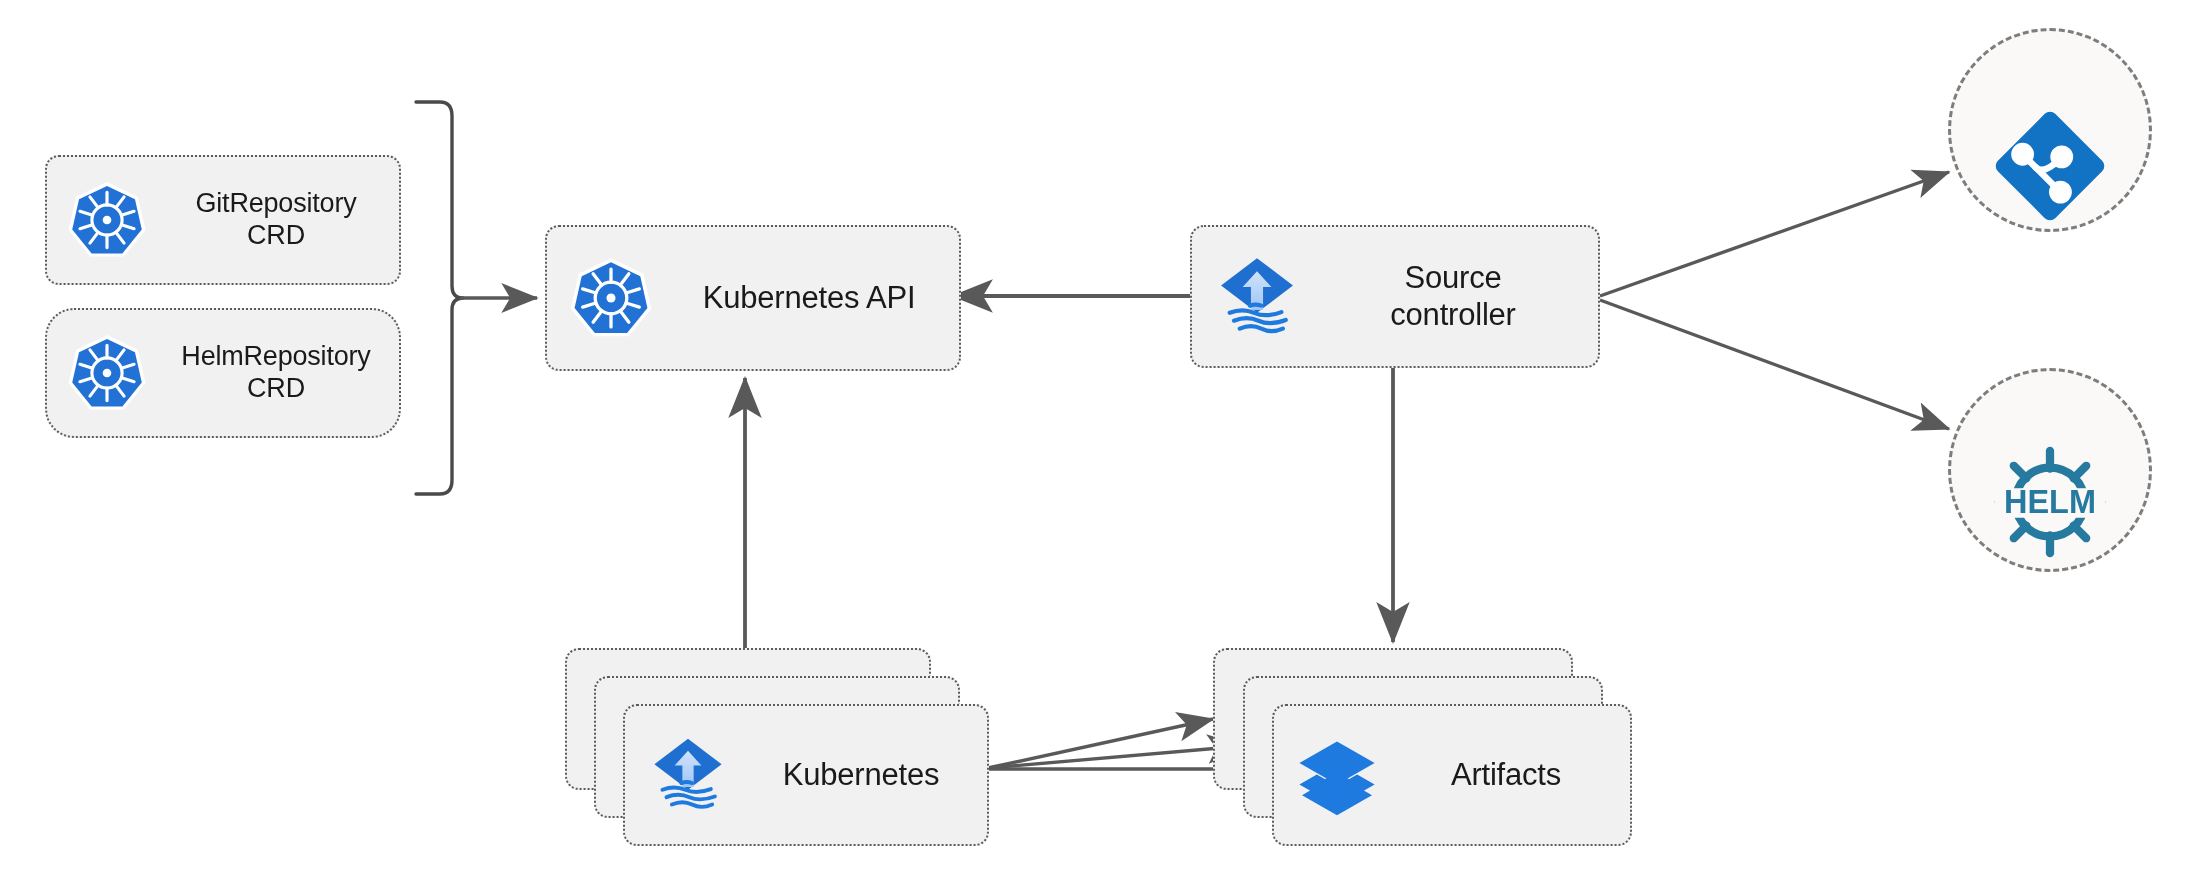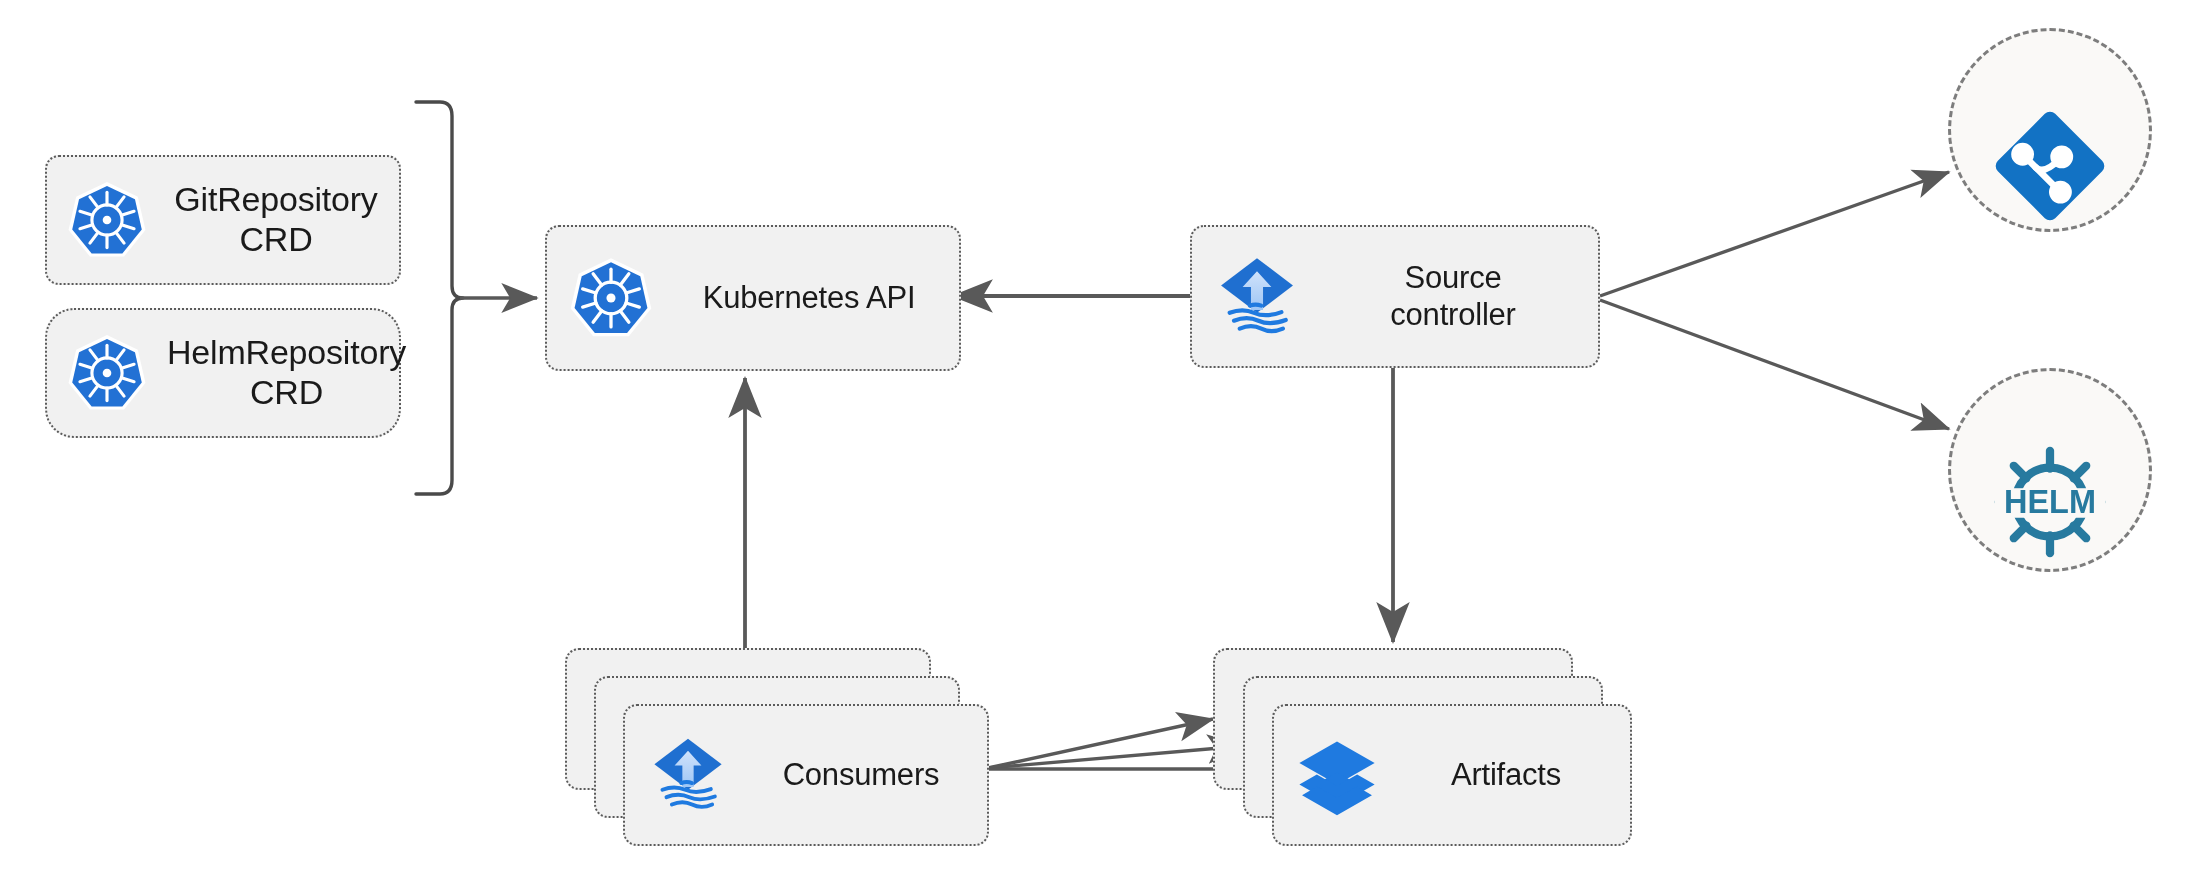--- a/index.html
+++ b/index.html
@@ -69,21 +69,21 @@
     border-radius: 50%;
     background: #faf9f7;
     border: 3px dashed #7d7d7d;
     display: flex;
     align-items: flex-end;
     justify-content: center;
   }
   
   .crd-box   { width: 356px; height: 130px; }
   .crd-box .node-icon  { width: 120px; }
-  .crd-box .node-label { font-size: 34px; padding-right: 14px; }
+  .crd-box .node-label { font-size: 27px; padding-right: 14px; }
 
   .api-box { width: 416px; height: 146px; }
   .api-box .node-icon  { width: 128px; }
   .api-box .node-label { font-size: 31px; padding-right: 16px; }
 
   .src-box { width: 410px; height: 143px; }
   .src-box .node-icon  { width: 130px; }
   .src-box .node-label { font-size: 31px; padding-right: 14px; }
 
   .stack-box { width: 366px; height: 142px; }
@@ -246,21 +246,21 @@
           <polygon points="32,5 57,24 32,43 7,24" fill="#1f6fd0"></polygon>
           <path d="M32,14 L42,25 L36.2,25 L36.2,41 L27.8,41 L27.8,25 L22,25 Z" fill="url(#fluxArrowCon)"></path>
           <g stroke="#1f7ae0" stroke-width="2.9" fill="none" stroke-linecap="round">
             <path d="M13,43 Q22,39.5 30,43 Q38,46.5 49,42.5"></path>
             <path d="M16,48.5 Q25,45 33,48.5 Q41,52 52,48"></path>
             <path d="M20,54 Q28,50.5 35,54 Q42,57.5 50,54"></path>
             <path d="M27,38 Q31,36.5 35,38"></path>
           </g>
         </svg>
       </div>
-      <div class="node-label">Consumers</div>
+      <div class="node-label">Kubernetes</div>
     </div>
   </div>
 
   <div class="node art-box ghost" style="left:1213px; top:648px;"></div>
   <div class="node art-box ghost" style="left:1243px; top:676px;"></div>
   <div class="node art-box" style="left:1272px; top:704px;justify-content:flex-end;">
     <div class="node-inner">
       <div class="node-icon">
         <svg width="86" height="86" viewBox="0 0 64 64" xmlns="http://www.w3.org/2000/svg">
           <polygon points="32,7 60,23 32,39 4,23" fill="#1f7ae0"></polygon>

